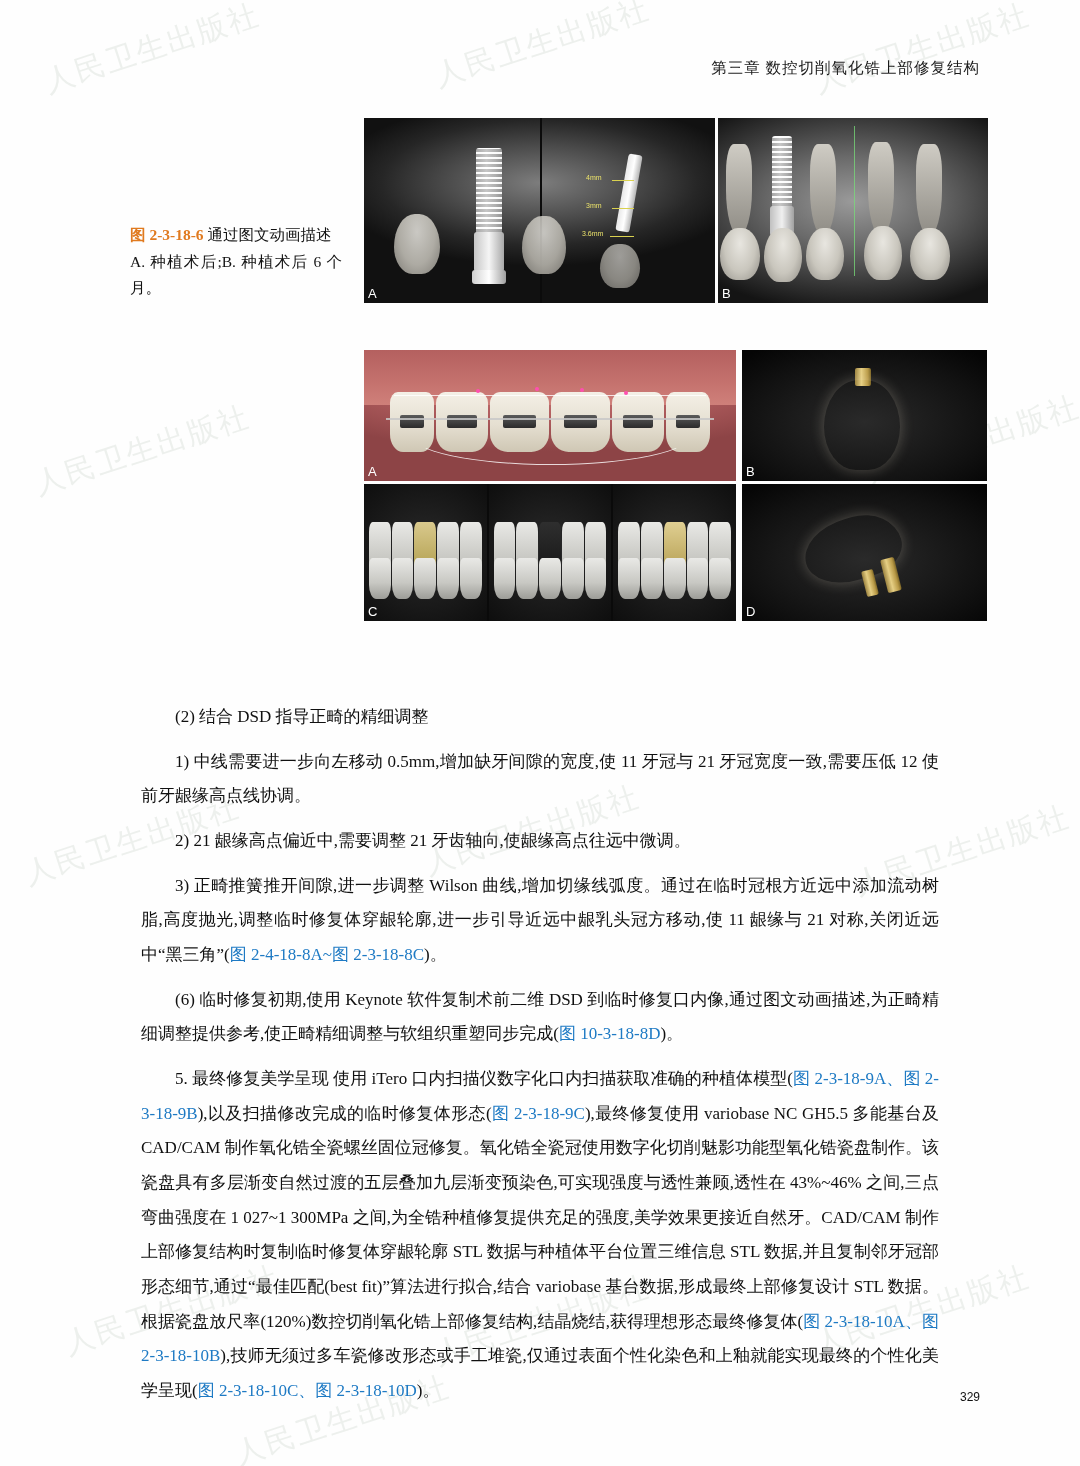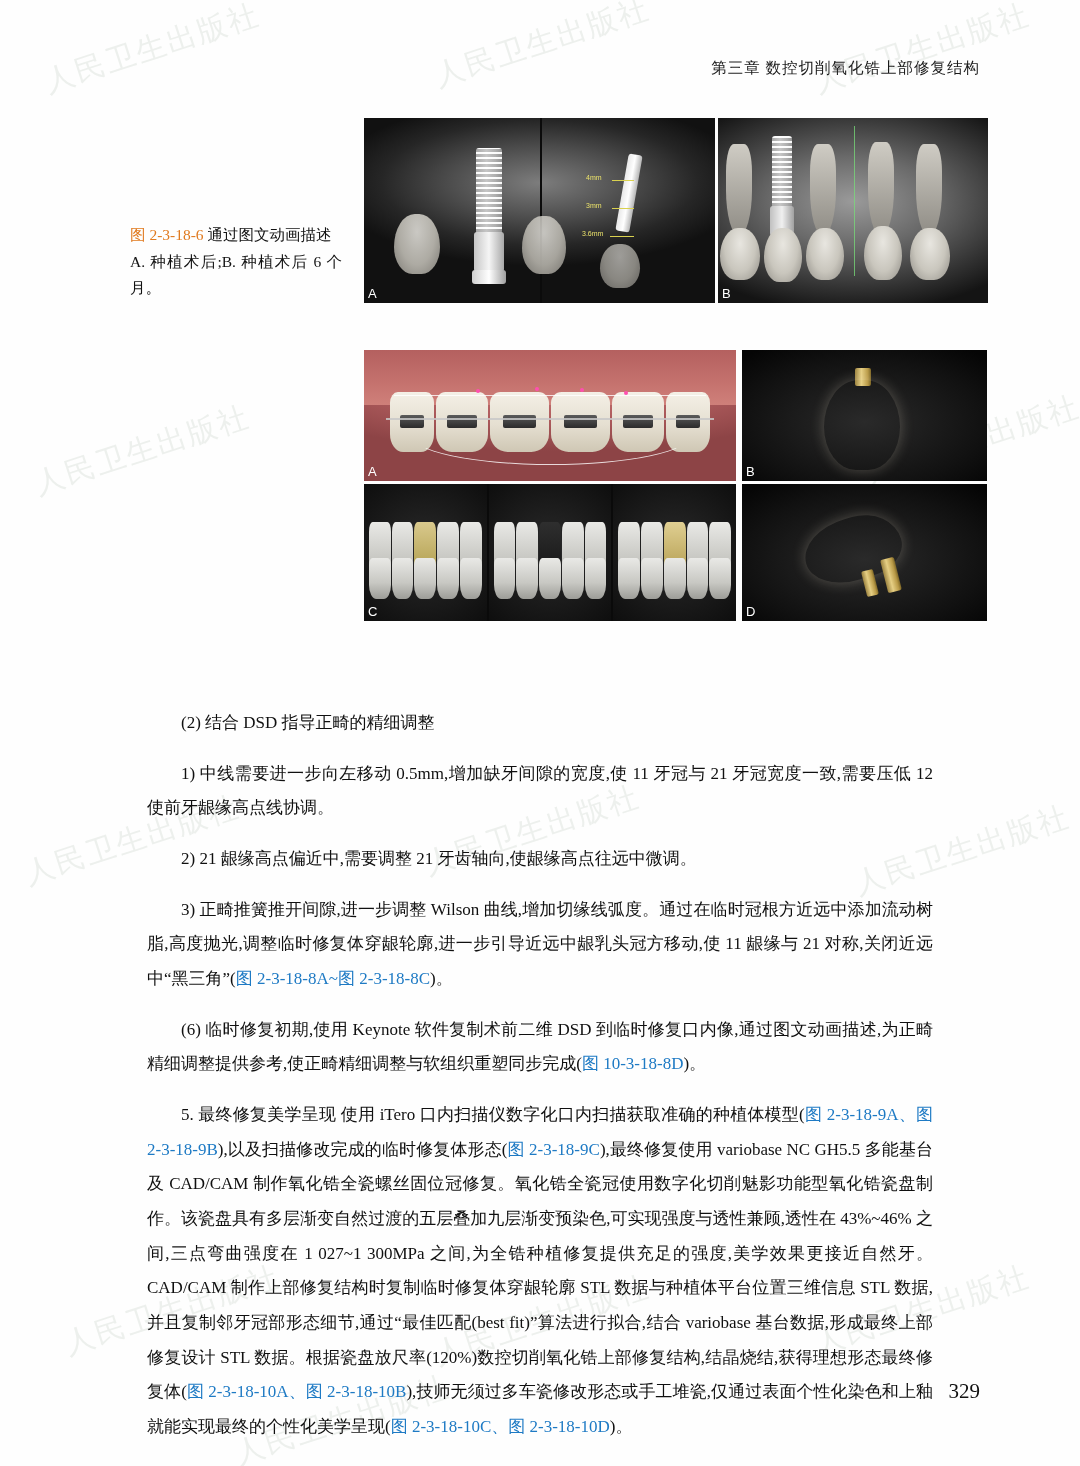--- a/index.html
+++ b/index.html
@@ -43,21 +43,21 @@
   .caption {
     position: absolute;
     width: 212px;
     font-size: 15.5px;
     line-height: 1.72;
     color: #111;
     text-align: justify;
   }
   .caption .fignum {
     color: #e07a1f;
-    font-weight: normal;
+    font-weight: bold;
   }
   .caption-1 { left: 130px; top: 222px; }
   .caption-2 { left: 130px; top: 348px; }
 
   
   .figblock {
     position: absolute;
     display: flex;
     gap: 3px;
   }
@@ -235,31 +235,31 @@
   .body {
     position: absolute;
     left: 131px;
     top: 690px;
     width: 818px;
     font-size: 17px;
     line-height: 2.04;
     color: #101010;
     text-align: justify;
   }
-  .body p { margin: 16px; }
+  .body p { margin: 10px; }
   .body p.indent { text-indent: 2em; }
   .ref { color: #1e7ac4; }
 
   .pagenum {
     position: absolute;
     right: 100px;
     bottom: 62px;
-    font-size: 21px;
+    font-size: 12px;
     color: #111;
-    font-family: Liberation Serif, serif;
+    font-family: Liberation Sans, sans-serif;
   }
 </style>
 </head>
 <body>
 
 <div class="page">
 
   <div class="watermark" style="left:40px;top:28px;">人民卫生出版社</div>
   <div class="watermark" style="left:430px;top:22px;">人民卫生出版社</div>
   <div class="watermark" style="left:810px;top:28px;">人民卫生出版社</div>
@@ -429,21 +429,21 @@
         </div>
       </div>
     </div>
   </div>
 
   <div class="body">
     <p class="indent"><span>(2) 结合 DSD 指导正畸的精细调整</span></p>
     <p class="indent"><span>1) 中线需要进一步向左移动 0.5mm,增加缺牙间隙的宽度,使 11 牙冠与 21 牙冠宽度一致,需要压低 12 使前牙龈缘高点线协调。</span></p>
     <p class="indent"><span>2) 21 龈缘高点偏近中,需要调整 21 牙齿轴向,使龈缘高点往远中微调。</span></p>
     <p class="indent">
-      <span>3) 正畸推簧推开间隙,进一步调整 Wilson 曲线,增加切缘线弧度。通过在临时冠根方近远中添加流动树脂,高度抛光,调整临时修复体穿龈轮廓,进一步引导近远中龈乳头冠方移动,使 11 龈缘与 21 对称,关闭近远中“黑三角”(</span><span class="ref">图 2-3-18-8A~图 2-3-18-8C</span><span>)。</span>
+      <span>3) 正畸推簧推开间隙,进一步调整 Wilson 曲线,增加切缘线弧度。通过在临时冠根方近远中添加流动树脂,高度抛光,调整临时修复体穿龈轮廓,进一步引导近远中龈乳头冠方移动,使 11 龈缘与 21 对称,关闭近远中“黑三角”(</span><span class="ref">图 2-4-18-8A~图 2-3-18-8C</span><span>)。</span>
     </p>
     <p class="indent">
       <span>(6) 临时修复初期,使用 Keynote 软件复制术前二维 DSD 到临时修复口内像,通过图文动画描述,为正畸精细调整提供参考,使正畸精细调整与软组织重塑同步完成(</span><span class="ref">图 10-3-18-8D</span><span>)。</span>
     </p>
     <p class="indent">
       <span>5. 最终修复美学呈现    使用 iTero 口内扫描仪数字化口内扫描获取准确的种植体模型(</span><span class="ref">图 2-3-18-9A、图 2-3-18-9B</span><span>),以及扫描修改完成的临时修复体形态(</span><span class="ref">图 2-3-18-9C</span><span>),最终修复使用 variobase NC GH5.5 多能基台及 CAD/CAM 制作氧化锆全瓷螺丝固位冠修复。氧化锆全瓷冠使用数字化切削魅影功能型氧化锆瓷盘制作。该瓷盘具有多层渐变自然过渡的五层叠加九层渐变预染色,可实现强度与透性兼顾,透性在 43%~46% 之间,三点弯曲强度在 1 027~1 300MPa 之间,为全锆种植修复提供充足的强度,美学效果更接近自然牙。CAD/CAM 制作上部修复结构时复制临时修复体穿龈轮廓 STL 数据与种植体平台位置三维信息 STL 数据,并且复制邻牙冠部形态细节,通过“最佳匹配(best fit)”算法进行拟合,结合 variobase 基台数据,形成最终上部修复设计 STL 数据。根据瓷盘放尺率(120%)数控切削氧化锆上部修复结构,结晶烧结,获得理想形态最终修复体(</span><span class="ref">图 2-3-18-10A、图 2-3-18-10B</span><span>),技师无须过多车瓷修改形态或手工堆瓷,仅通过表面个性化染色和上釉就能实现最终的个性化美学呈现(</span><span class="ref">图 2-3-18-10C、图 2-3-18-10D</span><span>)。</span>
     </p>
   </div>
 
   <div class="pagenum">329</div>

